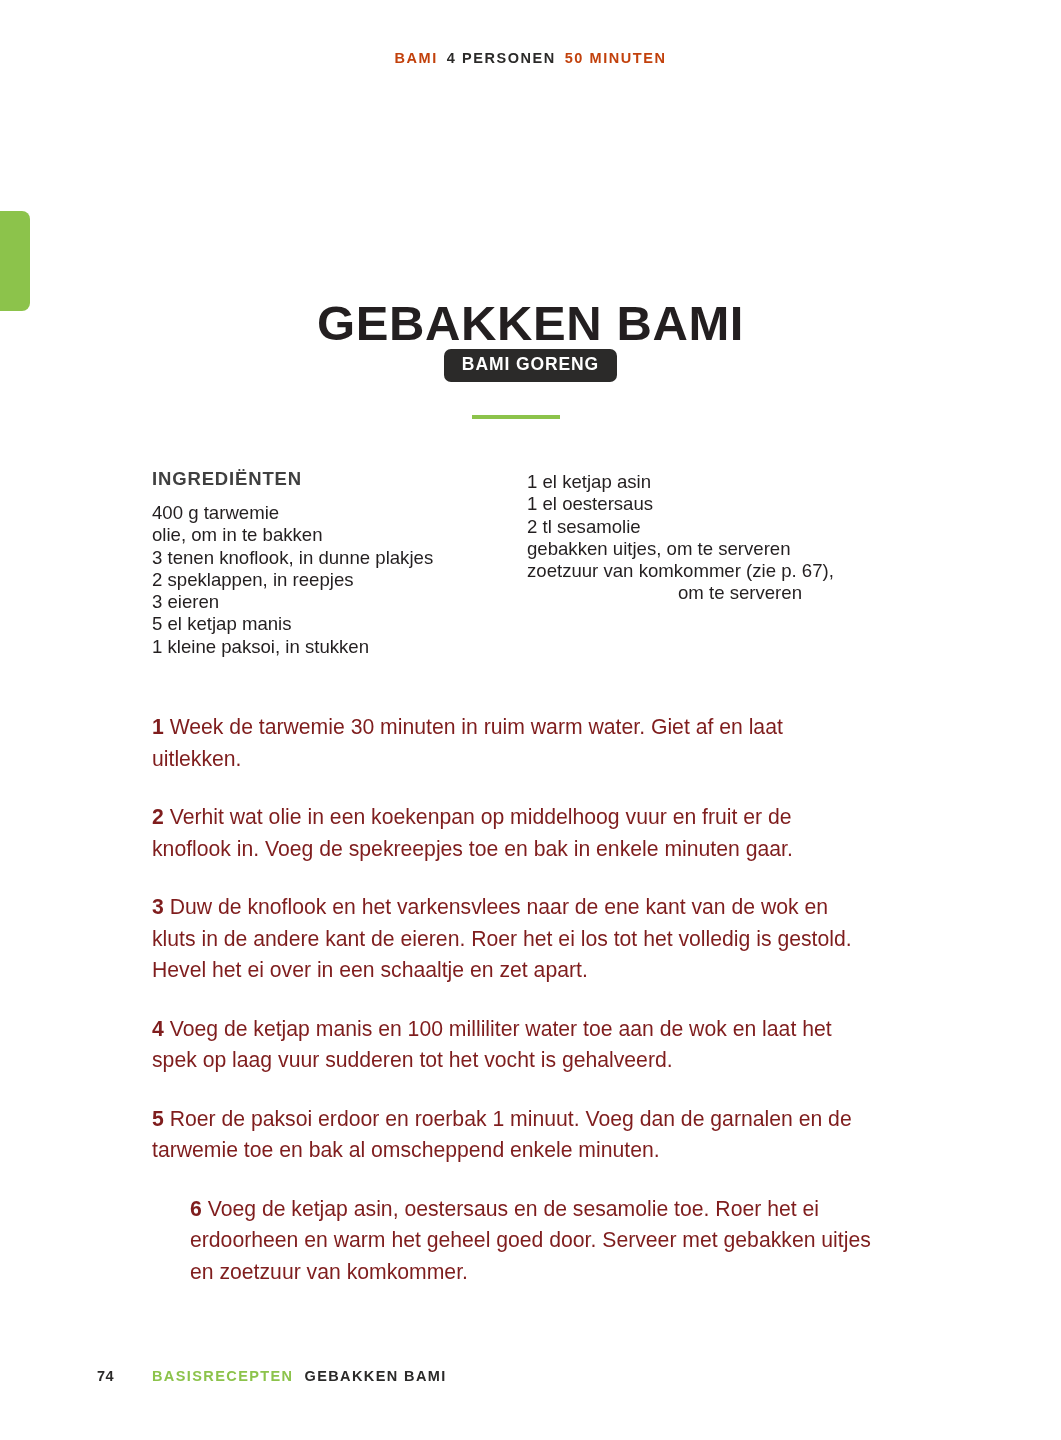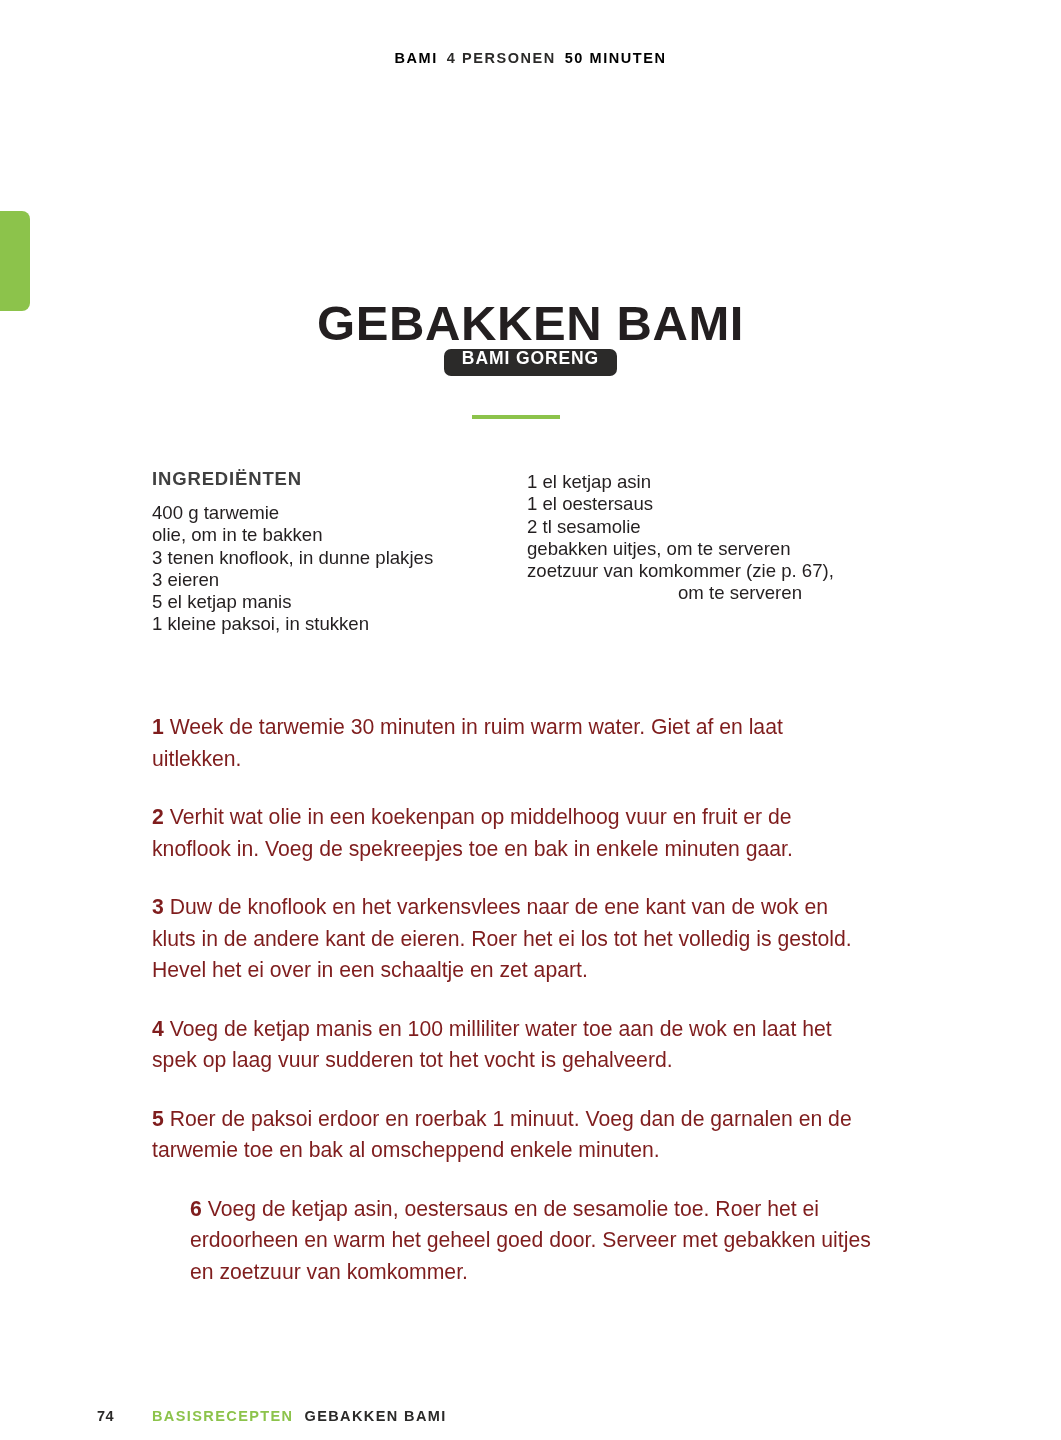--- a/index.html
+++ b/index.html
@@ -29,21 +29,21 @@
     top: 50px;
     left: 0;
     width: 1061px;
     text-align: center;
     font-size: 14.5px;
     font-weight: 700;
     letter-spacing: 1.55px;
     white-space: nowrap;
   }
   .runhead .seg { display: inline; }
-  .runhead .green { color: #000000; }
+  .runhead .green { color: #c2410c; }
   .runhead .dark  { color: #2b2a29; }
   .runhead .gap { display: inline-block; width: 9px; }
 
   
   .edge-tab {
     position: absolute;
     left: -14px;
     top: 211px;
     width: 44px;
     height: 100px;
@@ -73,21 +73,21 @@
     width: 1061px;
     text-align: center;
   }
   .badge {
     display: inline-block;
     background: #2b2a29;
     color: #ffffff;
     font-size: 17.5px;
     font-weight: 700;
     letter-spacing: 0.9px;
-    padding: 1px 18px 8px 18px;
+    padding: 7px 18px 8px 18px;
     border-radius: 7px;
     line-height: 1;
     text-align: center;
   }
 
   .rule {
     position: absolute;
     top: 415px;
     left: 472px;
     width: 88px;
@@ -148,21 +148,20 @@
 
   
   .footer {
     position: absolute;
     top: 1368px;
     left: 97px;
     font-size: 14.5px;
     font-weight: 700;
     letter-spacing: 1.4px;
     white-space: nowrap;
-    margin-top: 40px;
   }
   .footer .pageno {
     display: inline-block;
     width: 55px;
     color: #2b2a29;
     letter-spacing: 0.4px;
   }
   .footer .green { color: #8cc34b; }
   .footer .dark  { color: #2b2a29; }
   .footer .gap { display: inline-block; width: 11px; }
@@ -186,20 +185,21 @@
 
   <div class="rule"></div>
 
   <div class="ingredients">
     <div class="ing-head">INGREDIËNTEN</div>
     <div class="ing-cols">
       <div class="ing-col left">
         <div class="ing-line">400 g tarwemie</div>
         <div class="ing-line">olie, om in te bakken</div>
         <div class="ing-line">3 tenen knoflook, in dunne plakjes</div>
+        <div class="ing-line">2 speklappen, in reepjes</div>
         <div class="ing-line">3 eieren</div>
         <div class="ing-line">5 el ketjap manis</div>
         <div class="ing-line">1 kleine paksoi, in stukken</div>
       </div>
       <div class="ing-col right">
         <div class="ing-line">1 el ketjap asin</div>
         <div class="ing-line">1 el oestersaus</div>
         <div class="ing-line">2 tl sesamolie</div>
         <div class="ing-line">gebakken uitjes, om te serveren</div>
         <div class="ing-line">zoetzuur van komkommer (zie p. 67),</div>

